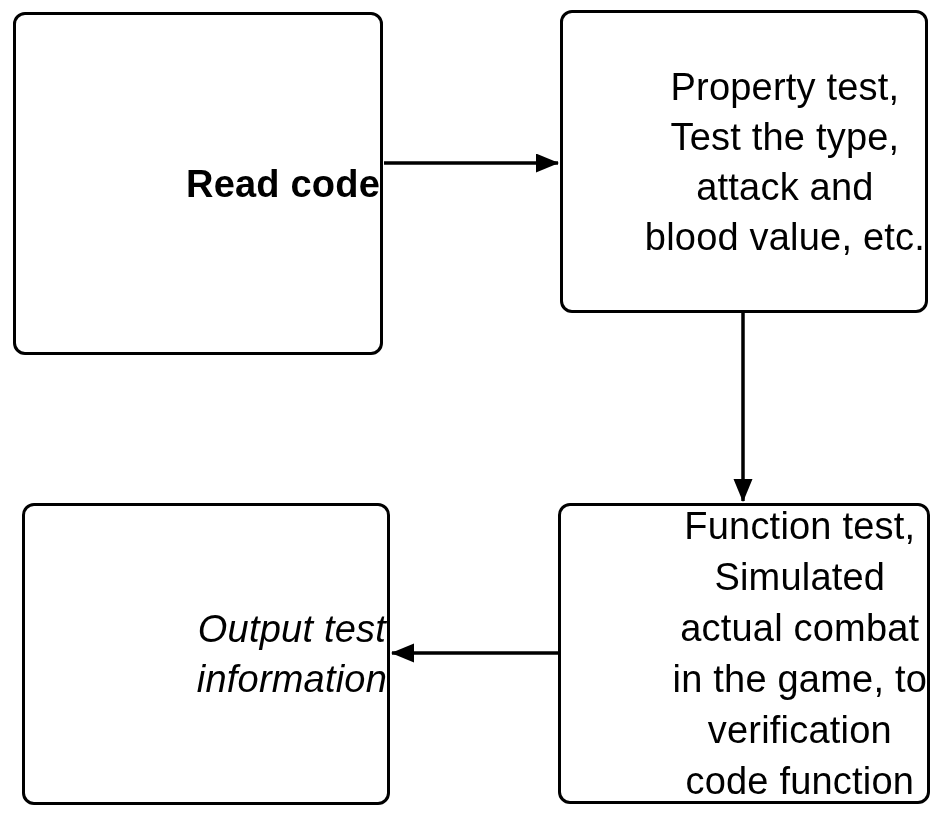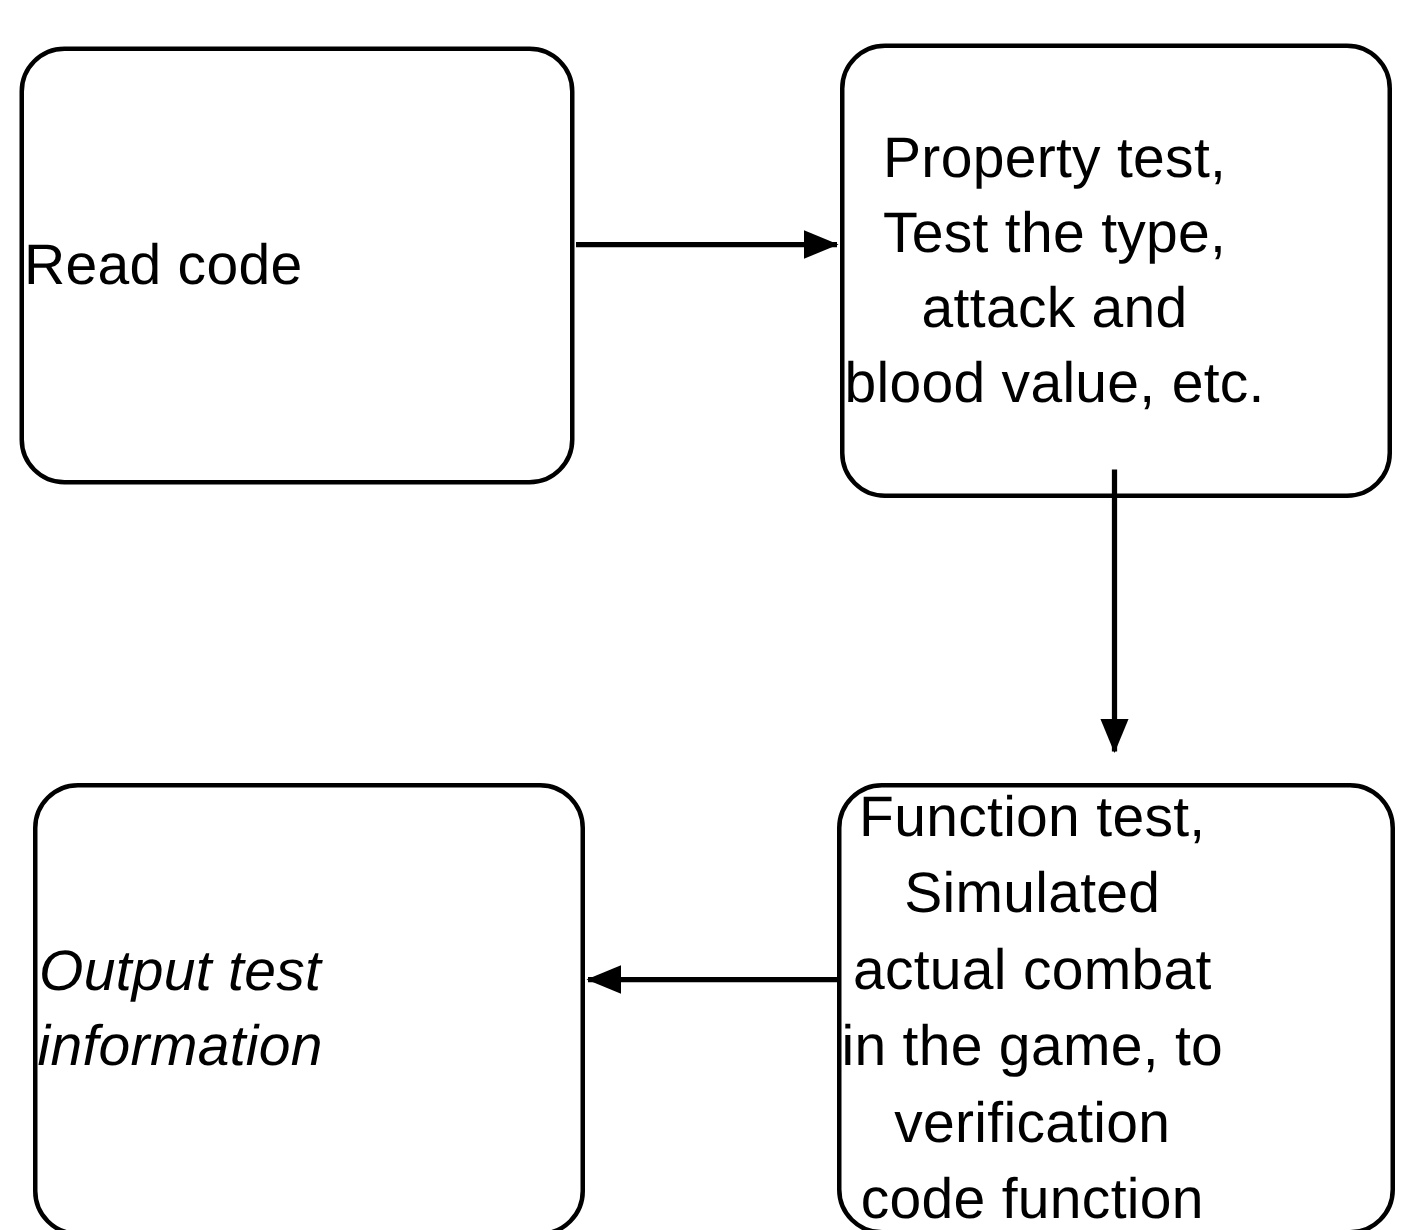--- a/index.html
+++ b/index.html
@@ -10,34 +10,33 @@
   .canvas {
     position: relative;
     width: 943px;
     height: 820px;
     background: #ffffff;
     overflow: hidden;
   }
   .node {
     position: absolute;
     border: 3.5px solid #000000;
-    border-radius: 30px;
+    border-radius: 12px;
     background: #ffffff;
     display: flex;
     align-items: center;
-    justify-content: flex-start;
+    justify-content: flex-end;
     text-align: center;
     color: #000000;
     font-size: 38px;
     line-height: 50px;
     white-space: pre-line;
     letter-spacing: 0.2px;
-    margin-top: 19px;
   }
-  #node-read-code     { left: 13px;  top: 12px;  width: 370px; height: 292px; }
+  #node-read-code     { left: 13px;  top: 12px;  width: 370px; height: 343px; font-weight: bold; }
   #node-property-test { left: 560px; top: 10px;  width: 368px; height: 303px; }
   #node-function-test { left: 558px; top: 503px; width: 372px; height: 301px; line-height: 51px; }
   #node-output-test   { left: 22px;  top: 503px; width: 368px; height: 302px; font-style: italic; }
   .edges {
     position: absolute;
     left: 0; top: 0;
     width: 943px;
     height: 820px;
     pointer-events: none;
   }

